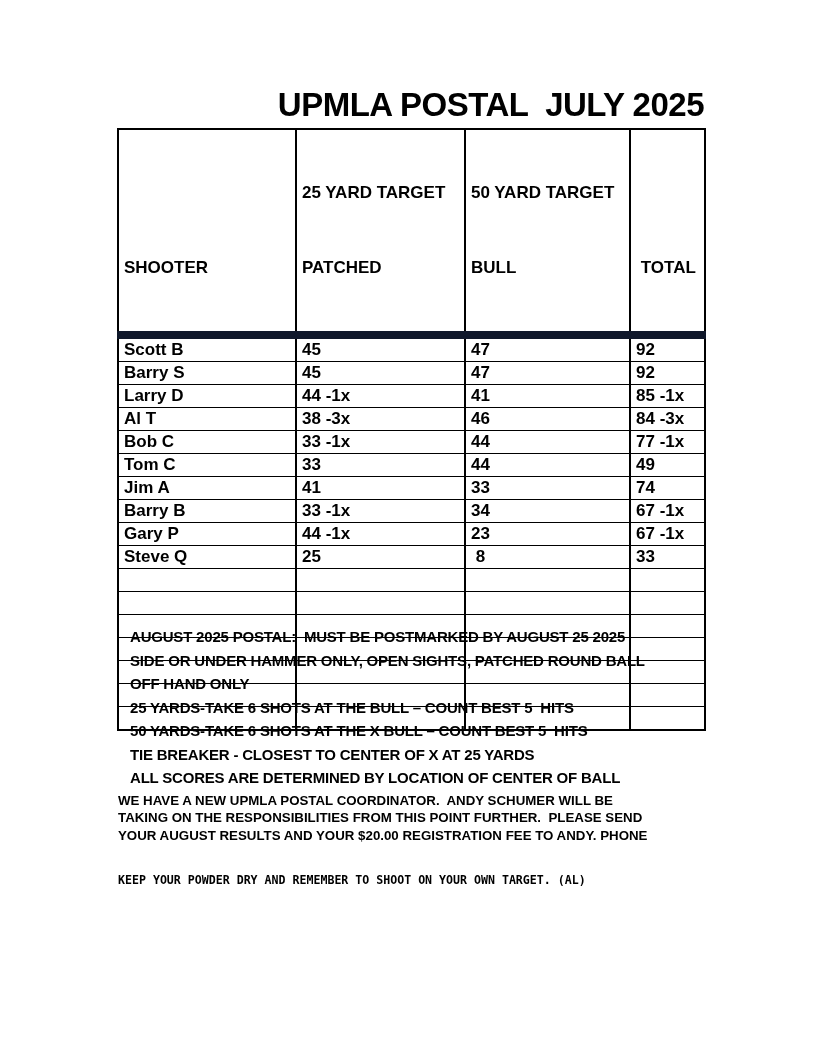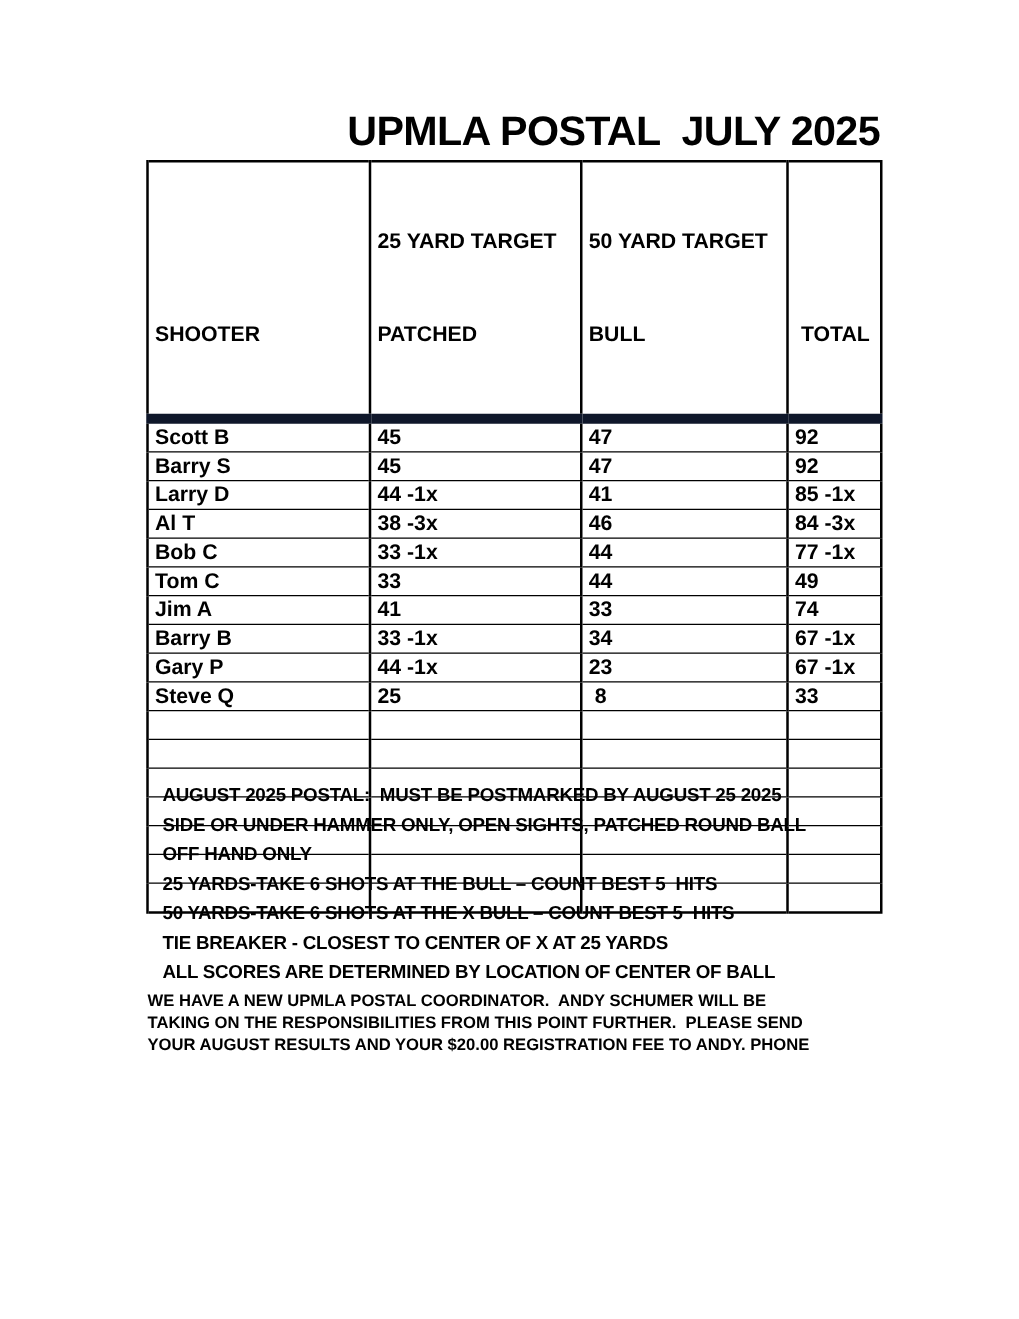--- a/index.html
+++ b/index.html
@@ -178,15 +178,15 @@
           <td></td>
           <td></td>
         </tr>
       </tbody>
   </table>
 
   <div class="rules"><div>AUGUST 2025 POSTAL:  MUST BE POSTMARKED BY AUGUST 25 2025</div><div>SIDE OR UNDER HAMMER ONLY, OPEN SIGHTS, PATCHED ROUND BALL</div><div>OFF HAND ONLY</div><div>25 YARDS-TAKE 6 SHOTS AT THE BULL – COUNT BEST 5  HITS</div><div>50 YARDS-TAKE 6 SHOTS AT THE X BULL – COUNT BEST 5  HITS</div><div>TIE BREAKER - CLOSEST TO CENTER OF X AT 25 YARDS</div><div>ALL SCORES ARE DETERMINED BY LOCATION OF CENTER OF BALL</div></div>
 
   <div class="coordinator-note"><div>WE HAVE A NEW UPMLA POSTAL COORDINATOR.  ANDY SCHUMER WILL BE</div><div>TAKING ON THE RESPONSIBILITIES FROM THIS POINT FURTHER.  PLEASE SEND</div><div>YOUR AUGUST RESULTS AND YOUR $20.00 REGISTRATION FEE TO ANDY. PHONE</div></div>
 
-  <div class="farewell-note"></div>
+  <div class="farewell-note"><div>KEEP YOUR POWDER DRY AND REMEMBER TO SHOOT ON YOUR OWN TARGET. (AL)</div></div>
 
 </div>
 
 </body></html>

